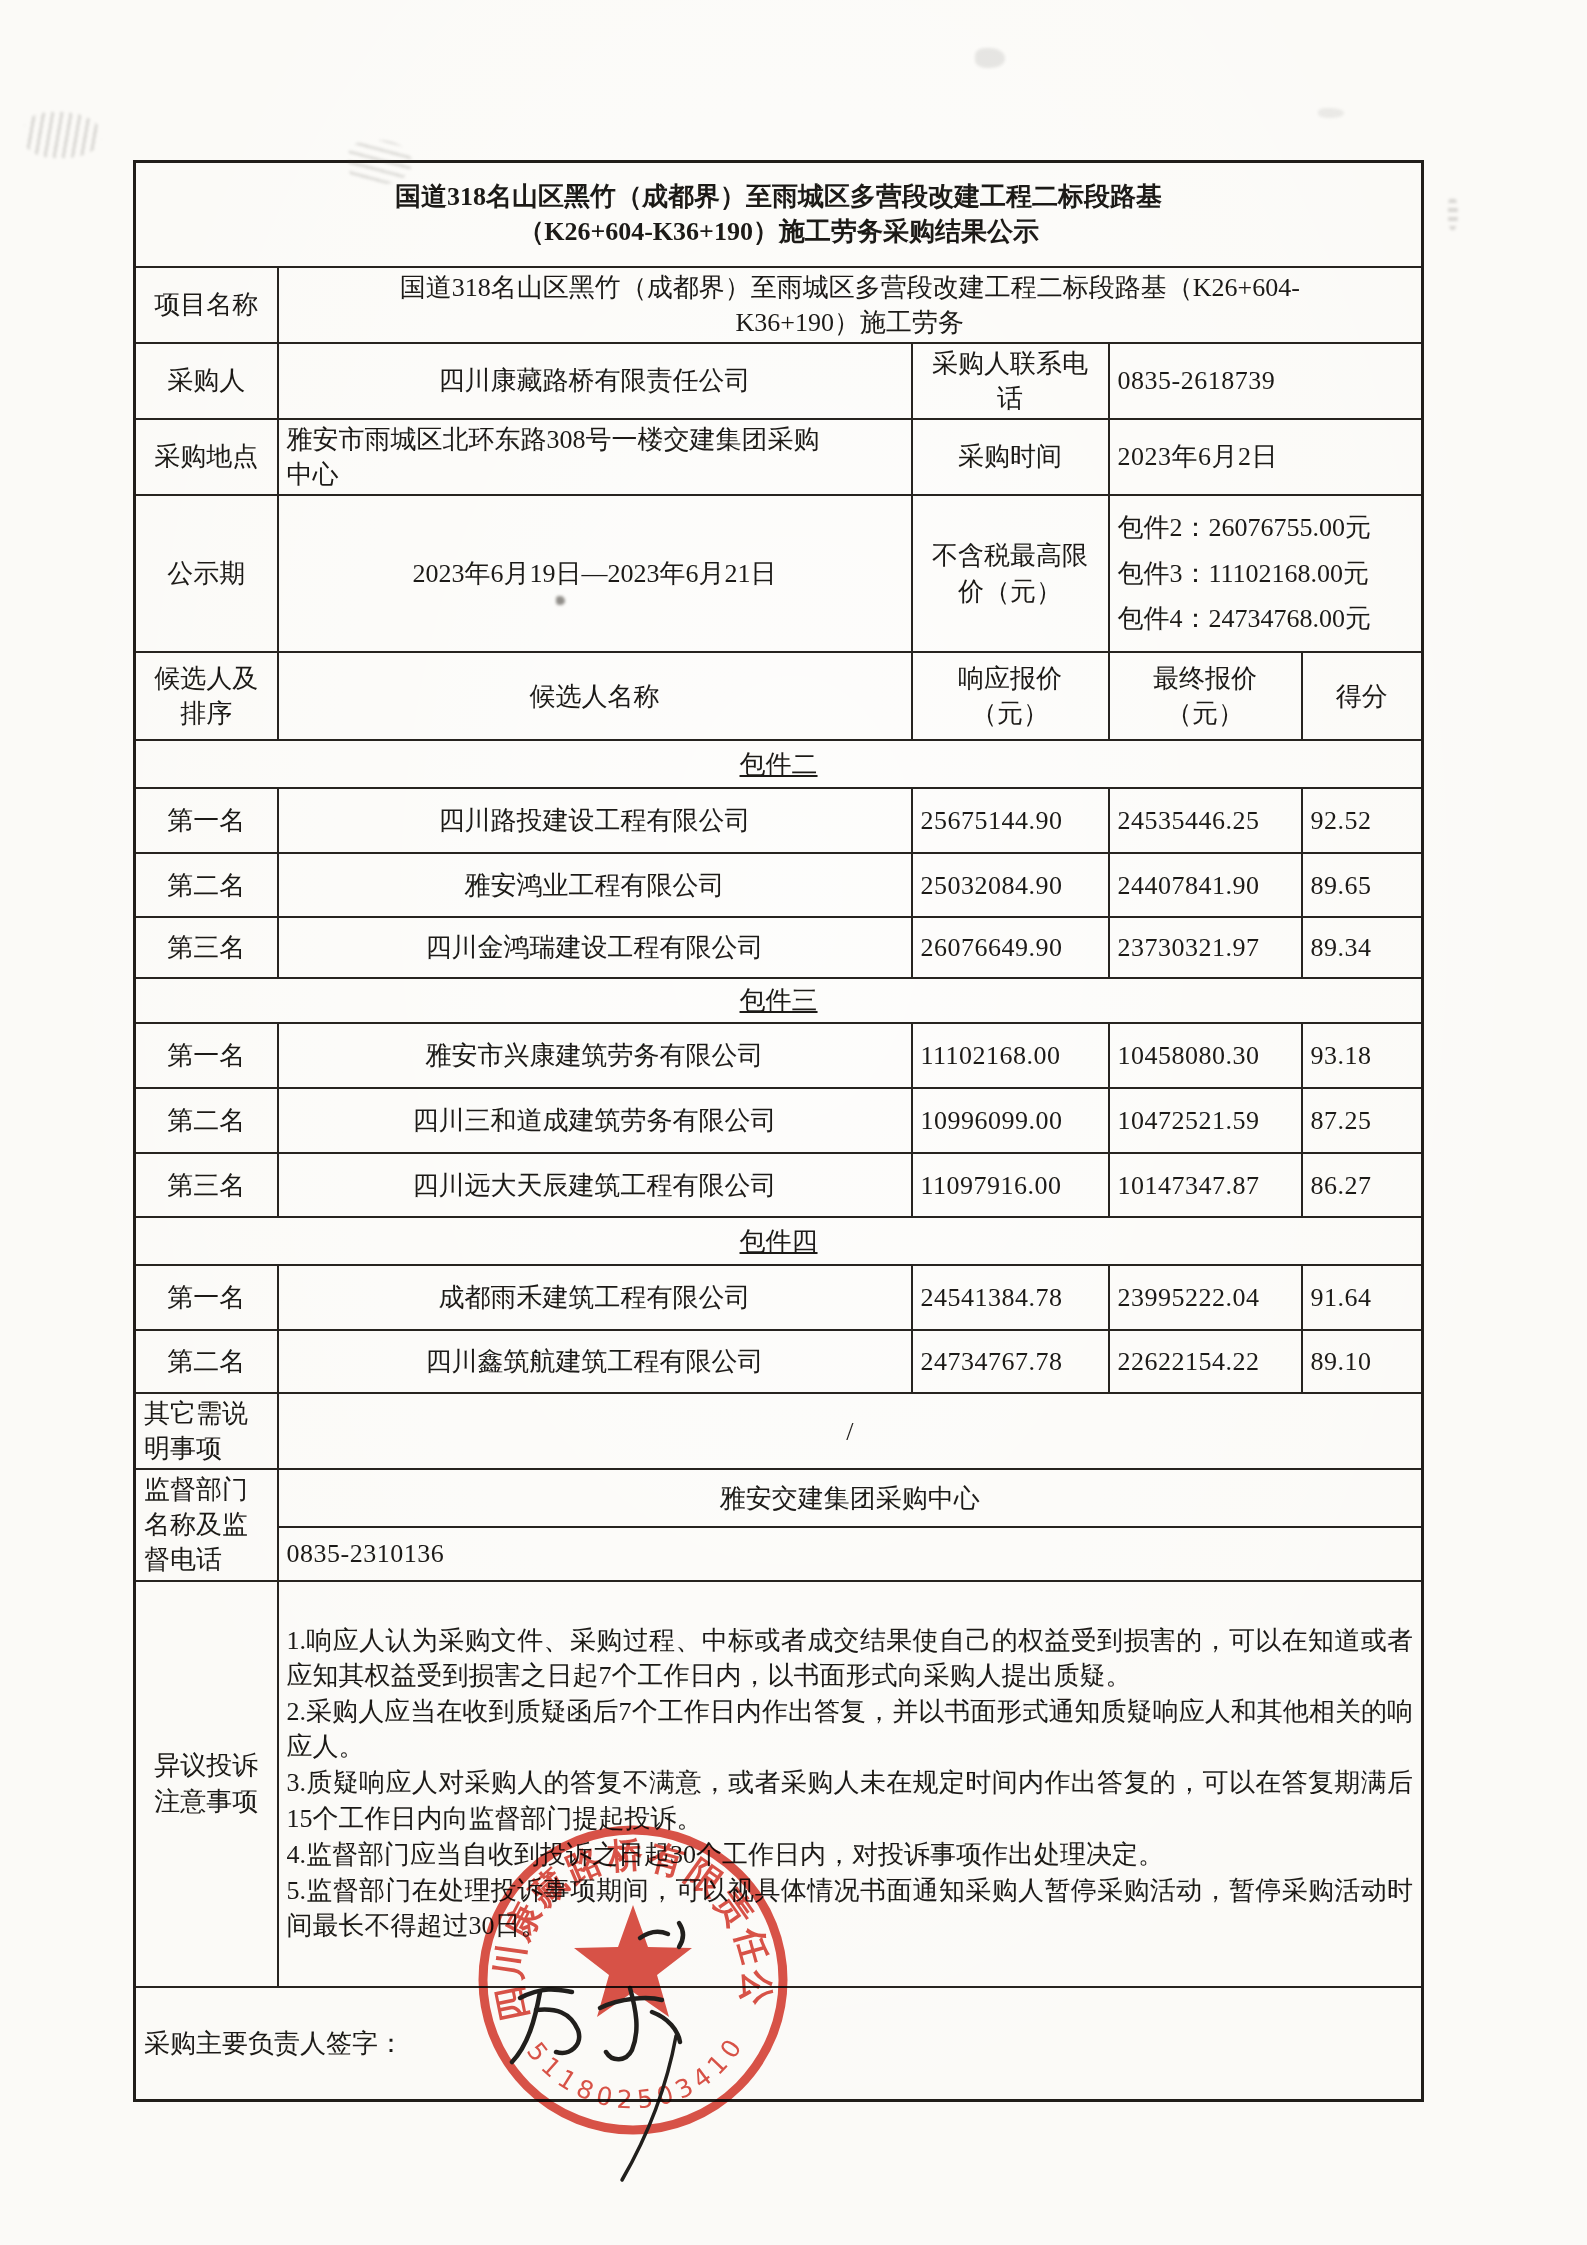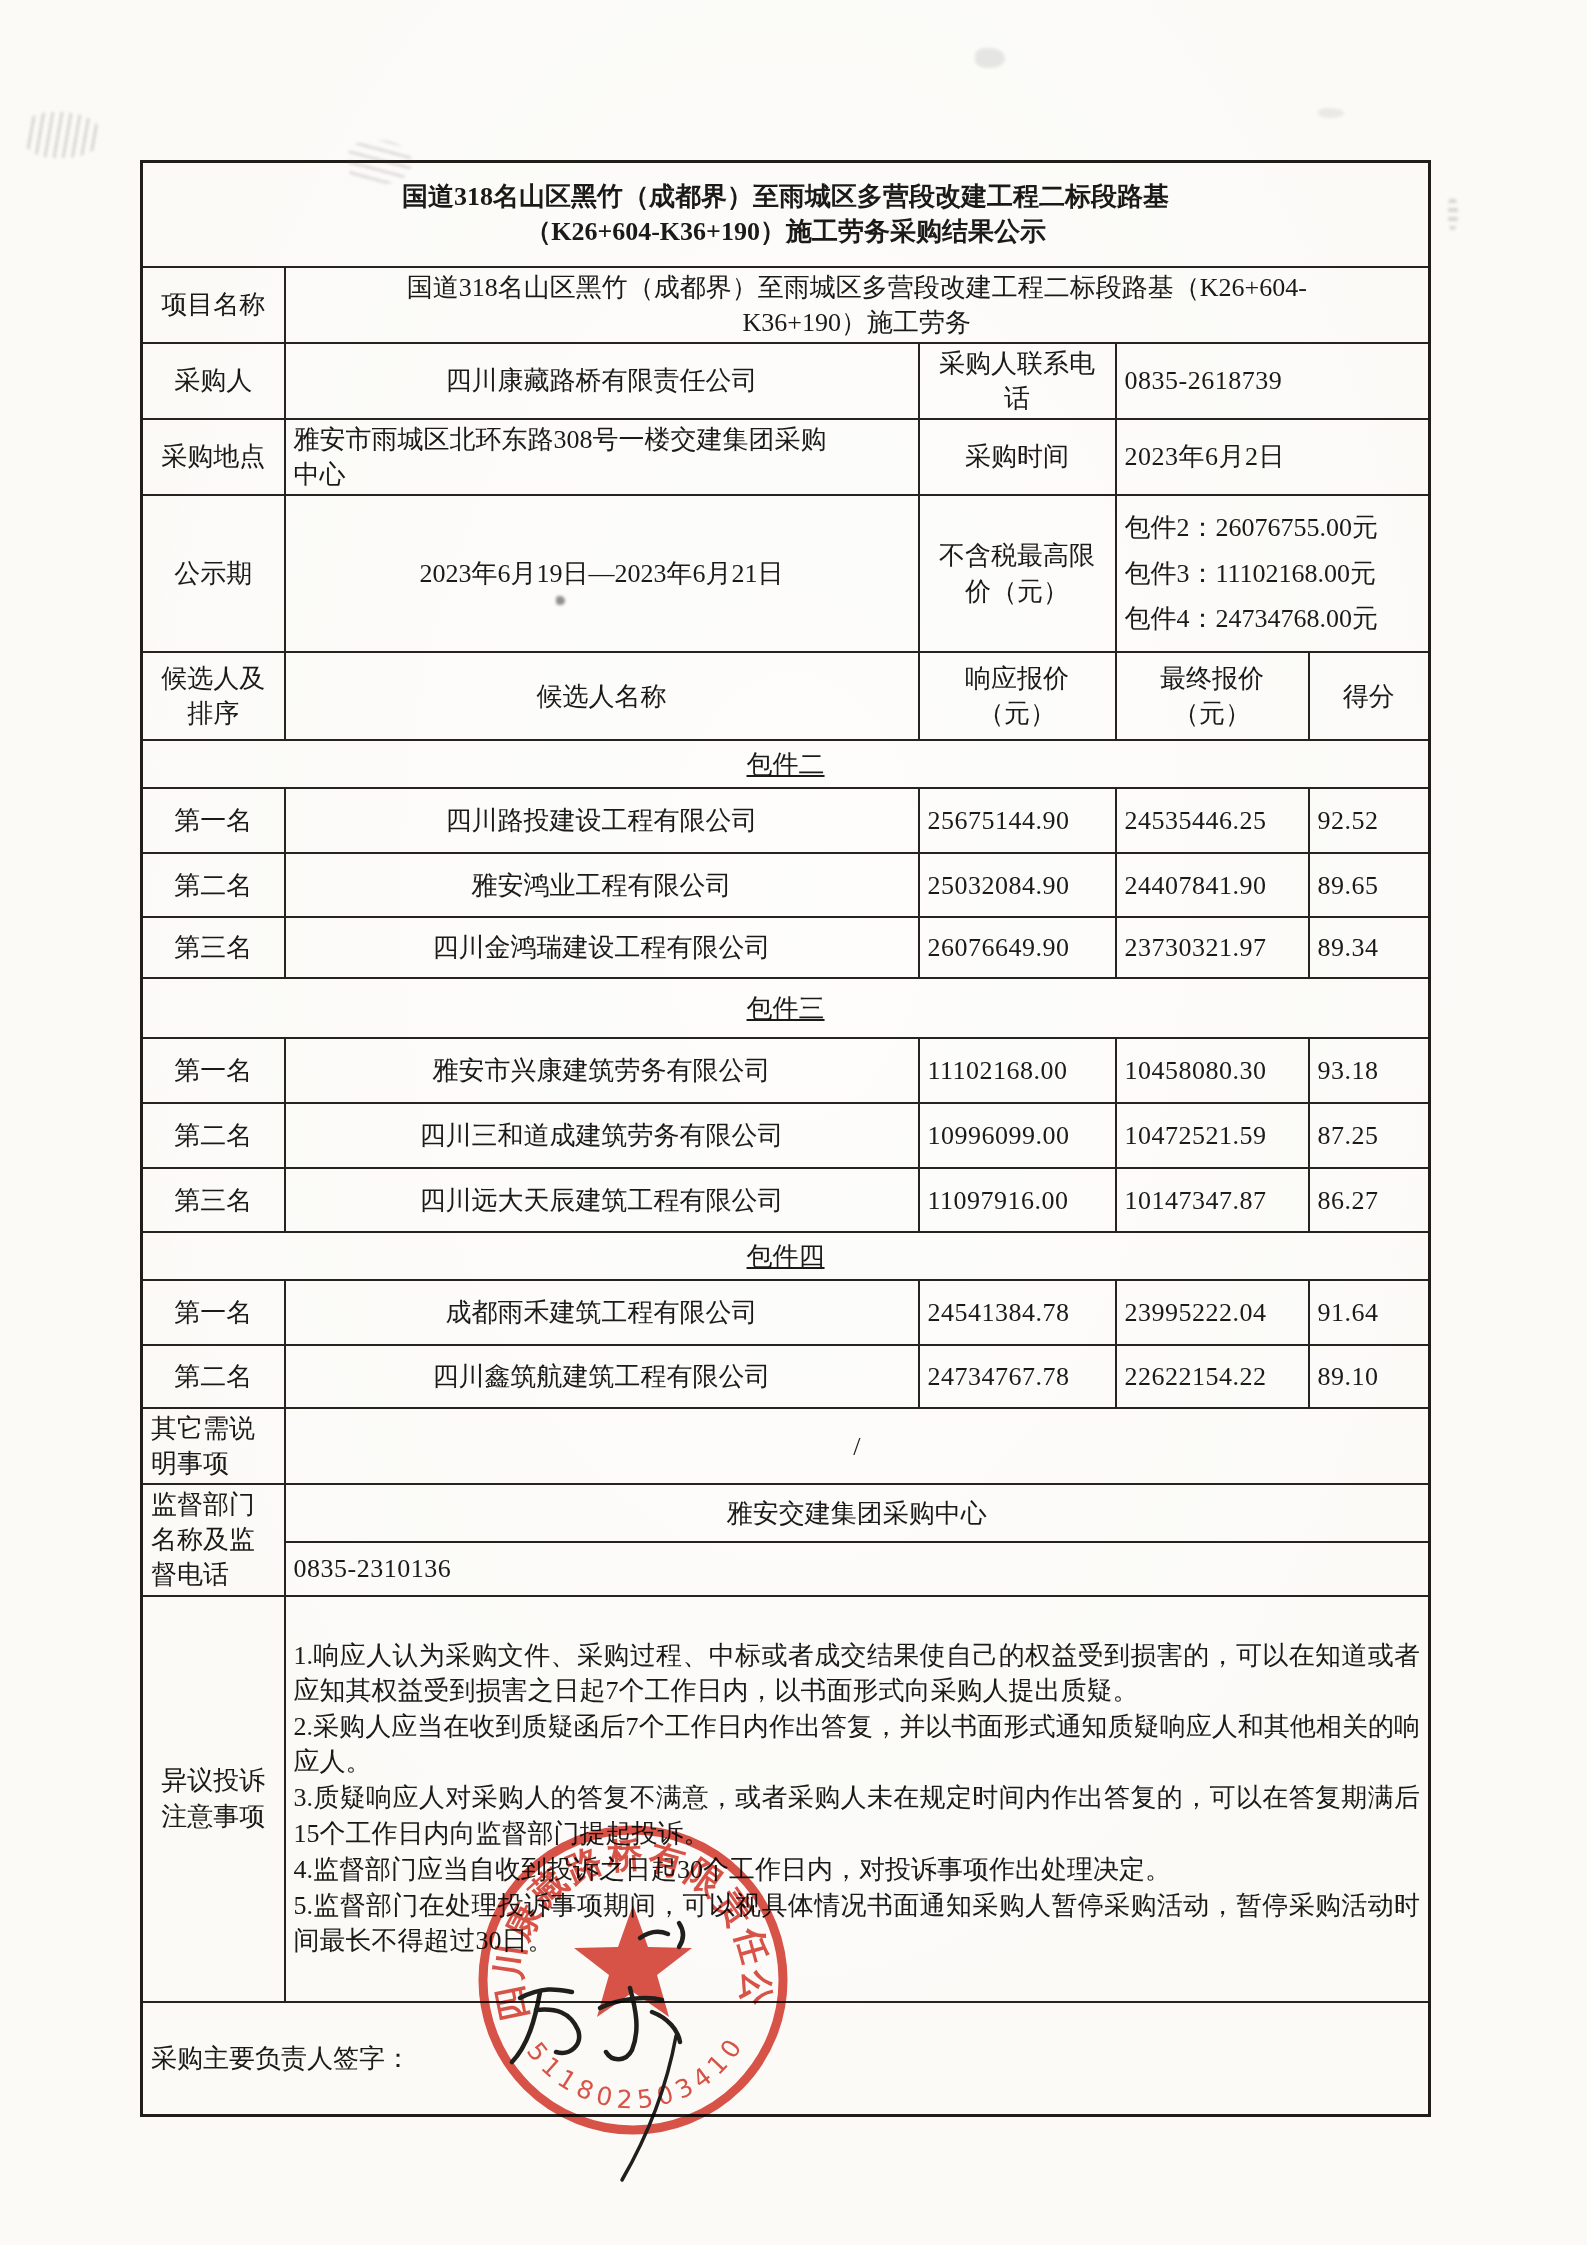--- a/index.html
+++ b/index.html
@@ -11,21 +11,21 @@
     overflow:hidden;
   }
   
   .page{
     position:absolute;inset:0;
     background:
       radial-gradient(ellipse at 50% 40%, rgba(255,255,255,.6), rgba(0,0,0,0) 70%),
       #fbfaf7;
   }
   table.doc{
-    position:absolute;left:140px;top:160px;width:1288px;
+    position:absolute;left:133px;top:160px;width:1288px;
     border-collapse:collapse;table-layout:fixed;
     background:transparent;
   }
   table.doc td{
     border:2px solid #272420;
     padding:2px 8px;
     font-size:26px;
     line-height:1.35;
     vertical-align:middle;
     overflow:hidden;
@@ -148,21 +148,21 @@
       <td class="num">89.65</td>
     </tr>
     <tr style="height:61px">
       <td class="c">第三名</td>
       <td class="c">四川金鸿瑞建设工程有限公司</td>
       <td class="num">26076649.90</td>
       <td class="num">23730321.97</td>
       <td class="num">89.34</td>
     </tr>
 
-    <tr style="height:60px">
+    <tr style="height:45px">
       <td colspan="5" class="banner">包件三</td>
     </tr>
     <tr style="height:65px">
       <td class="c">第一名</td>
       <td class="c">雅安市兴康建筑劳务有限公司</td>
       <td class="num">11102168.00</td>
       <td class="num">10458080.30</td>
       <td class="num">93.18</td>
     </tr>
     <tr style="height:65px">

